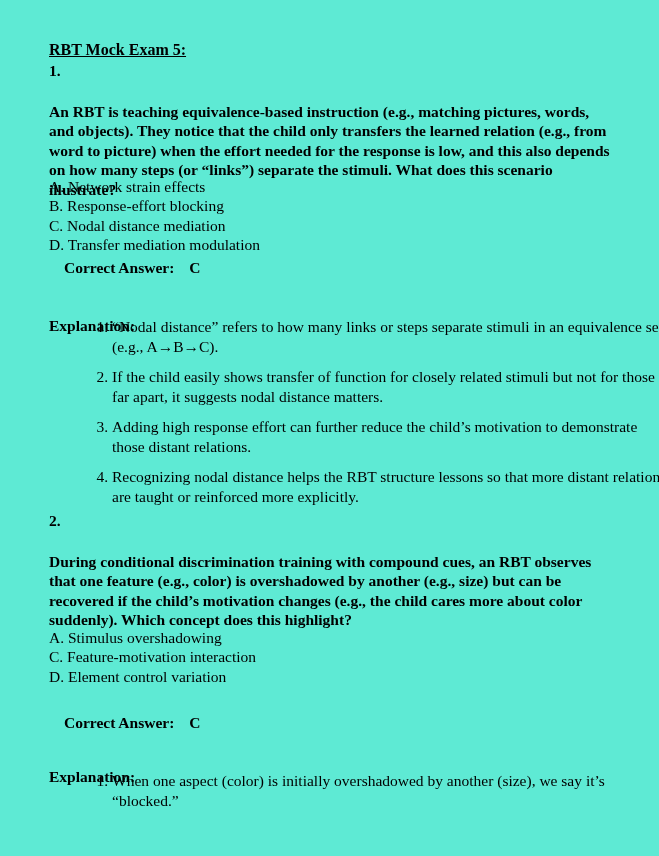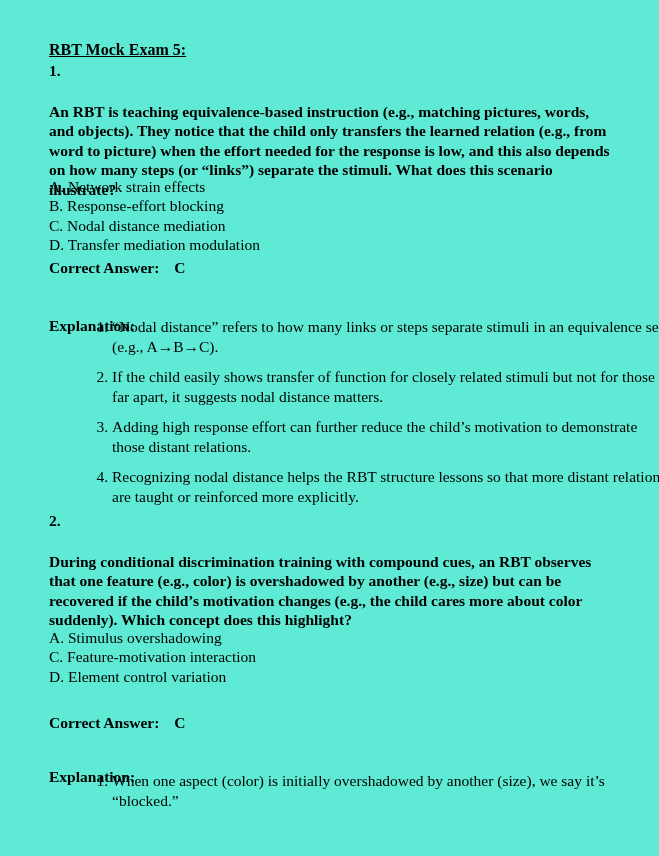--- a/index.html
+++ b/index.html
@@ -30,21 +30,21 @@
   .qnum-2 { top: 511px; }
   .prompt {
     font-weight: bold;
     width: 568px;
   }
   .prompt-1 { top: 90px; margin-top: 12px; }
   .prompt-2 { top: 552px; }
   .options { line-height: 19.3px; }
   .options-1 { top: 177px; }
   .options-2 { top: 628px; }
-  .correct { font-weight: bold; }
+  .correct { font-weight: bold; margin-left: 15px; }
   .correct-1 { top: 258px; }
   .correct-2 { top: 713px; }
   .correct .val { margin-left: 15px; }
   .expl-head { font-weight: bold; margin-top: 28px; }
   .expl-head-1 { top: 288px; }
   .expl-head-2 { top: 739px; }
   ol.expl {
     margin: 0;
     width: 560px;
     padding-left: 63px;

